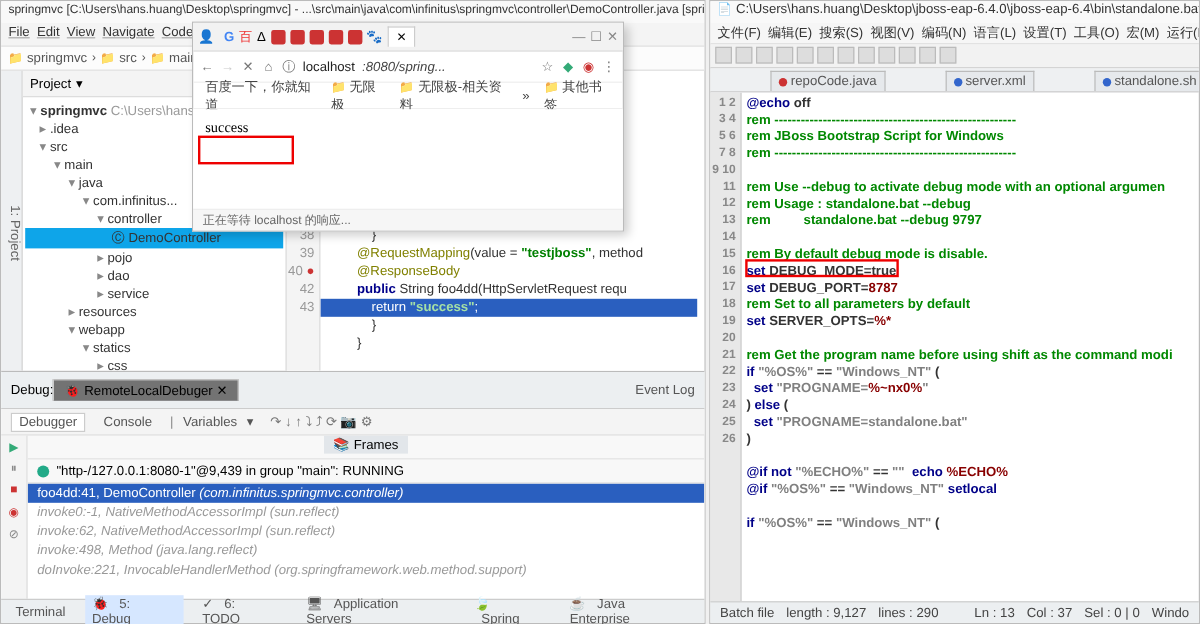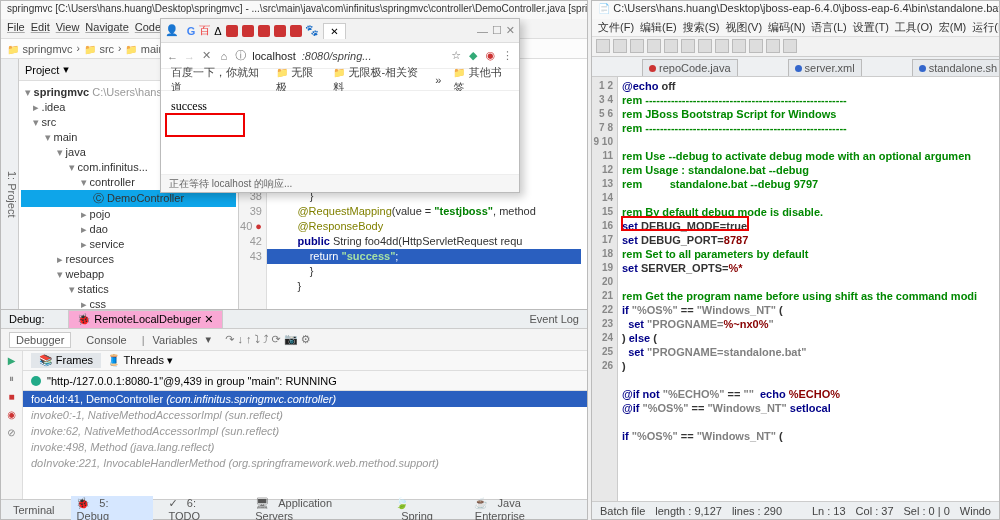--- a/index.html
+++ b/index.html
@@ -37,30 +37,30 @@
 .btab { display:flex; align-items:center; gap:2px; padding:2px 6px; background:#fff; border:1px solid #ccc; border-bottom:none; font-size:10px; }
 .bicon { width:12px; height:12px; display:inline-block; background:#c33; border-radius:2px; }
 .baddr { height:26px; display:flex; align-items:center; gap:6px; padding:0 6px; border-bottom:1px solid #eee; color:#555; }
 .baddr input{ flex:1; border:none; outline:none; font-size:11px; color:#444;font-style:italic; }
 .baddr .icn{ width:14px; text-align:center; color:#777; }
 .bmks { height:22px; display:flex; align-items:center; gap:12px; padding:0 10px; font-size:11px; color:#444; border-bottom:1px solid #eee; }
 .bmks .fold::before{content:"📁 ";font-size:10px}
 .bcontent { flex:1; padding:8px 10px; background:#fff; font-size:12px; font-family:serif; }
 .bstatus { height:18px; background:#f6f6f6; border-top:1px solid #eee; padding:0 8px; font-size:10px; color:#666; display:flex; align-items:center; }
 .debugpane { height:190px; border-top:1px solid #bbb; background:#fff; display:flex; flex-direction:column; }
-.dbtitle { height:19px; background:#eceff1; border-bottom:1px solid #ccc; display:flex; align-items:center; padding:0 8px; gap:24px; font-size:11px; }
+.dbtitle { height:31px; background:#eceff1; border-bottom:1px solid #ccc; display:flex; align-items:center; padding:0 8px; gap:0; font-size:11px; }
 .dbtitle .tab{ padding:2px 8px; background:#e2e6ea; }
-.dbtitle .tab.sel{ background:#f9a8d4; border:1px solid #ccc; border-bottom:none; }
+.dbtitle .tab.sel{ background:#737373; border:1px solid #ccc; border-bottom:none; }
 .dbtool { height:22px; background:#f4f4f4; border-bottom:1px solid #ddd; display:flex; align-items:center; gap:8px; padding:0 8px; font-size:11px; color:#555; }
 .dbtool .btn{ padding:1px 6px; border:1px solid transparent; }
 .dbbody { flex:1; display:flex; }
 .dbleft { width:22px; background:#f4f4f4; border-right:1px solid #ddd; display:flex; flex-direction:column; align-items:center; gap:4px; padding-top:4px; }
 .dbleft span{ width:14px;height:14px; display:block; font-size:10px; text-align:center; color:#3a7; }
 .dbmain { flex:1; display:flex; flex-direction:column; overflow:hidden; }
-.dbsub { height:20px; background:#f8f8f8; border-bottom:1px solid #ddd; display:flex; align-items:center; gap:6px; padding:0 8px; font-size:11px; }
+.dbsub { height:20px; background:#f8f8f8; border-bottom:1px solid #ddd; display:flex; align-items:center; gap:6px; padding:0 8px; font-size:11px;flex-direction:column; }
 .dbrun { height:20px; background:#f8f8f8; border-bottom:1px solid #ddd; display:flex; align-items:center; padding:0 8px; font-size:11px; }
 .dbrun .dot{width:10px;height:10px;border-radius:50%;background:#2a8; margin-right:6px}
 .framelist { flex:1; font-size:11px; overflow:hidden; }
 .framelist div{ padding:2px 8px; white-space:nowrap; overflow:hidden; }
 .framelist .sel{ background:#2a5fbf; color:#fff; }
 .framelist .dim{ color:#999; font-style:italic; }
 .bottombar { height:20px; background:#eceff1; border-top:1px solid #ccc; display:flex; align-items:center; gap:10px; padding:0 6px; font-size:11px; color:#555; }
 .bottombar span{ padding:1px 6px; }
 .bottombar .sel{ background:#d6e7ff; }
 

